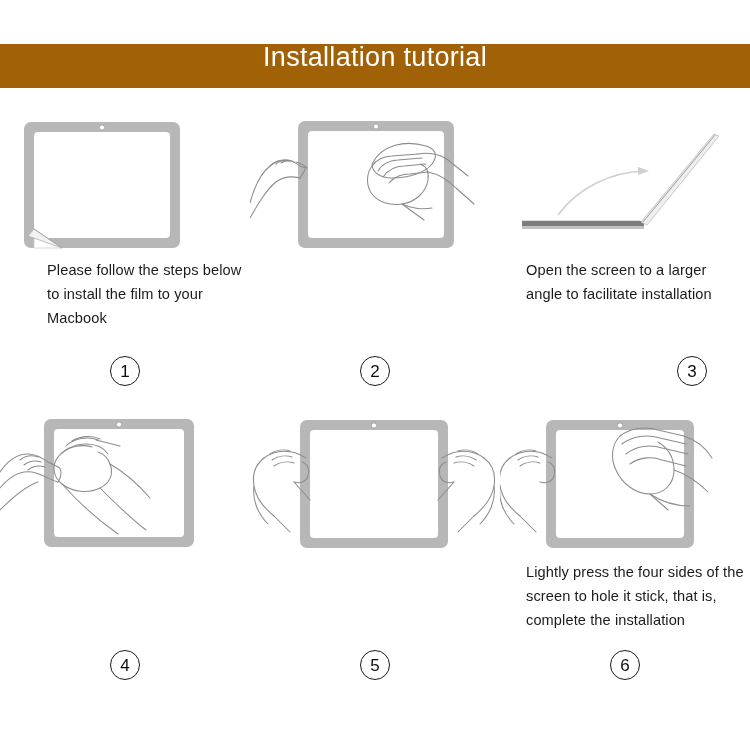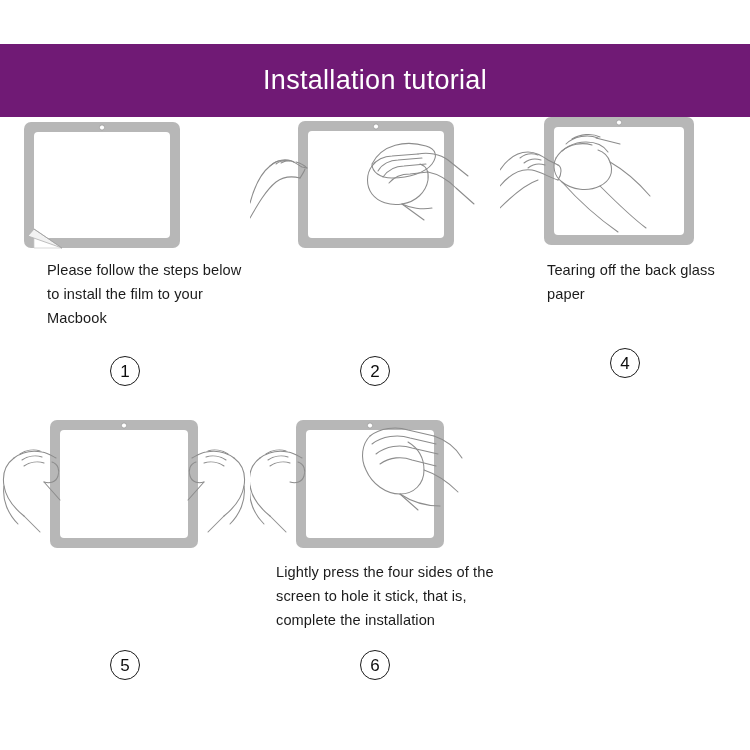--- a/index.html
+++ b/index.html
@@ -15,24 +15,24 @@
     overflow: hidden;
     position: relative;
   }
 
   
   .header-band {
     position: absolute;
     left: 0;
     top: 44px;
     width: 750px;
-    height: 73px;
-    background: #701a75;
+    height: 44px;
+    background: #a16207;
     display: flex;
-    align-items: center;
+    align-items: flex-start;
     justify-content: center;
   }
   .header-title {
     color: #ffffff;
     font-size: 27px;
     font-weight: 400;
     letter-spacing: 0.3px;
     line-height: 1;
   }
 
@@ -153,20 +153,40 @@
           <path d="M178,64 C188,66 198,72 206,80 L224,96"></path>
           <path d="M152,96 L174,112"></path>
         </g>
       </svg>
     </div>
     <div class="step-badge-row">
       <div class="badge">2</div>
     </div>
   </div>
 
+  <div class="step-cell r1 col3">
+    <div class="illus">
+      <svg width="250" height="150" viewBox="0 0 250 150" xmlns="http://www.w3.org/2000/svg">
+
+        <path d="M22,112 L140,112 L144,118 L24,118 Z" fill="#dcdcdc"></path>
+        <rect x="22" y="113" width="122" height="5" fill="#7d7d7d"></rect>
+        <path d="M22,118 L144,118 L144,121 L22,121 Z" fill="#c2c2c2"></path>
+
+        <path d="M141,114 L214,26 L219,28 L147,117 Z" fill="#efefef" stroke="#bdbdbd" stroke-width="0.8"></path>
+        <path d="M143,114 L215,27" stroke="#9b9b9b" stroke-width="1" fill="none"></path>
+
+        <path d="M58,107 C78,80 110,64 145,63" fill="none" stroke="#cfcfcf" stroke-width="1.6"></path>
+        <path d="M138,59 L149,63 L138,67 Z" fill="#cfcfcf"></path>
+      </svg>
+    </div>
+    <div class="step-text">Open the screen to a larger angle to facilitate installation</div>
+    <div class="step-badge-row">
+      <div class="badge">3</div>
+    </div>
+  </div>
 
   <div class="step-cell r2 col1">
     <div class="illus">
       <svg width="250" height="150" viewBox="0 0 250 150" xmlns="http://www.w3.org/2000/svg">
         <rect x="44" y="9" width="150" height="128" rx="7" ry="7" fill="#b7b7b7"></rect>
         <rect x="54" y="19" width="130" height="108" rx="4" ry="4" fill="#ffffff"></rect>
         <circle cx="119" cy="14.5" r="2.6" fill="#ffffff" stroke="#a3a3a3" stroke-width="0.9"></circle>
         <g fill="none" stroke="#8c8c8c" stroke-width="1.05" stroke-linejoin="round" stroke-linecap="round">
 
           <path d="M0,62 C8,50 18,44 28,44 C36,44 42,48 48,52 L58,57"></path>
@@ -182,21 +202,20 @@
           <path d="M72,31 C80,26 92,25 100,29"></path>
           <path d="M62,43 C70,36 82,34 92,37"></path>
           <path d="M56,50 C52,58 54,68 62,74 C72,82 88,84 100,78 C110,73 114,64 110,54 C108,48 104,44 98,42"></path>
           <path d="M100,78 C114,92 130,108 146,120"></path>
           <path d="M62,74 C78,92 98,110 118,124"></path>
           <path d="M110,54 C124,62 138,74 150,88"></path>
           <path d="M96,30 L120,36"></path>
         </g>
       </svg>
     </div>
-    <div class="step-text">Tearing off the back glass paper</div>
     <div class="step-badge-row">
       <div class="badge">4</div>
     </div>
   </div>
 
   <div class="step-cell r2 col2">
     <div class="illus">
       <svg width="250" height="150" viewBox="0 0 250 150" xmlns="http://www.w3.org/2000/svg">
         <rect x="50" y="10" width="148" height="128" rx="7" ry="7" fill="#b7b7b7"></rect>
         <rect x="60" y="20" width="128" height="108" rx="4" ry="4" fill="#ffffff"></rect>

